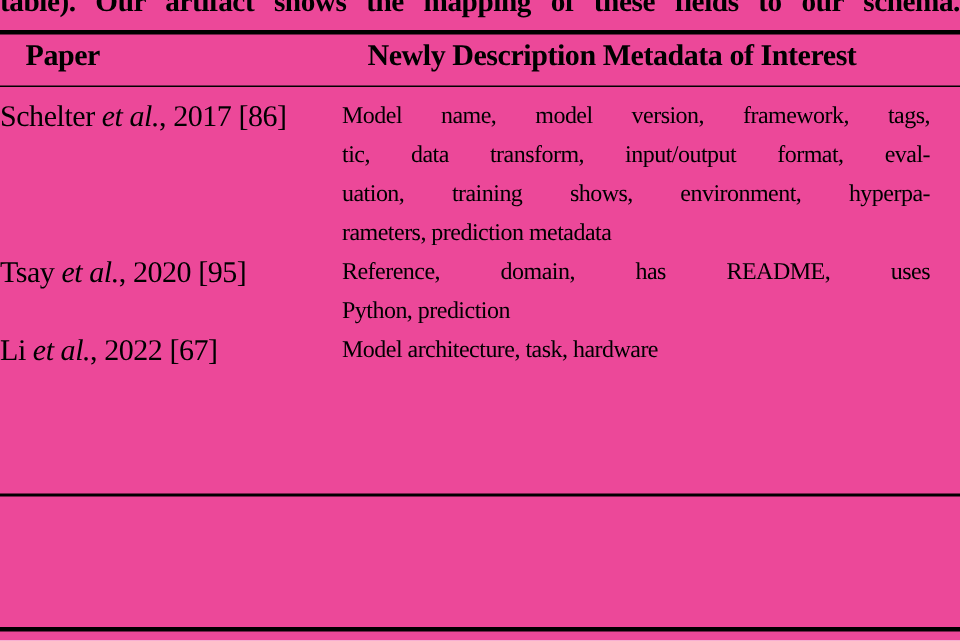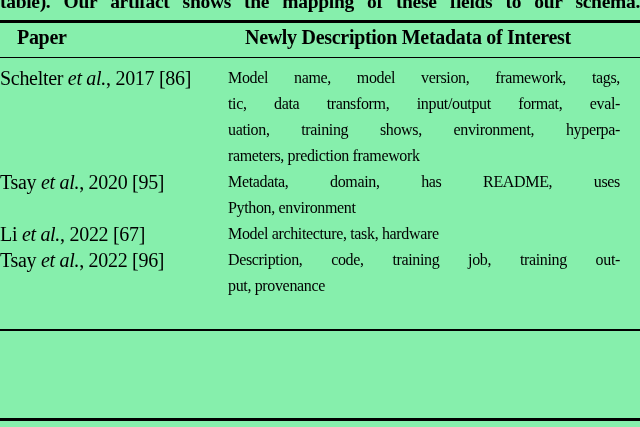--- a/index.html
+++ b/index.html
@@ -5,21 +5,21 @@
   html, body {
     margin: 0;
     padding: 0;
     background: #ffffff;
   }
   .page {
     position: relative;
     width: 640px;
     height: 427px;
     overflow: hidden;
-    background: #86efac;
+    background: #ec4899;
     color: #000000;
     font-family: "Liberation Serif", serif;
   }
   
   .context-line {
     position: absolute;
     top: -11px;
     left: 0;
     width: 640px;
     font-weight: bold;
@@ -121,46 +121,39 @@
   <div class="rule rule-head"></div>
 
   <div class="tbody">
 
     <div class="trow">
       <div class="col1"><span>Schelter </span><span class="etal">et al.</span><span>, 2017 [86]</span></div>
       <div class="col2">
         <div class="mline jl">Model name, model version, framework, tags,</div>
         <div class="mline jl">tic, data transform, input/output format, eval-</div>
         <div class="mline jl">uation, training shows, environment, hyperpa-</div>
-        <div class="mline">rameters, prediction framework</div>
+        <div class="mline">rameters, prediction metadata</div>
       </div>
     </div>
 
     <div class="trow">
       <div class="col1"><span>Tsay </span><span class="etal">et al.</span><span>, 2020 [95]</span></div>
       <div class="col2">
-        <div class="mline jl">Metadata, domain, has README, uses</div>
-        <div class="mline">Python, environment</div>
+        <div class="mline jl">Reference, domain, has README, uses</div>
+        <div class="mline">Python, prediction</div>
       </div>
     </div>
 
     <div class="trow">
       <div class="col1"><span>Li </span><span class="etal">et al.</span><span>, 2022 [67]</span></div>
       <div class="col2">
         <div class="mline">Model architecture, task, hardware</div>
       </div>
     </div>
 
-    <div class="trow">
-      <div class="col1"><span>Tsay </span><span class="etal">et al.</span><span>, 2022 [96]</span></div>
-      <div class="col2">
-        <div class="mline jl">Description, code, training job, training out-</div>
-        <div class="mline">put, provenance</div>
-      </div>
-    </div>
 
   </div>
 
   <div class="rule rule-mid"></div>
 
 
   <div class="rule rule-bottom"></div>
 
 </div>
 

